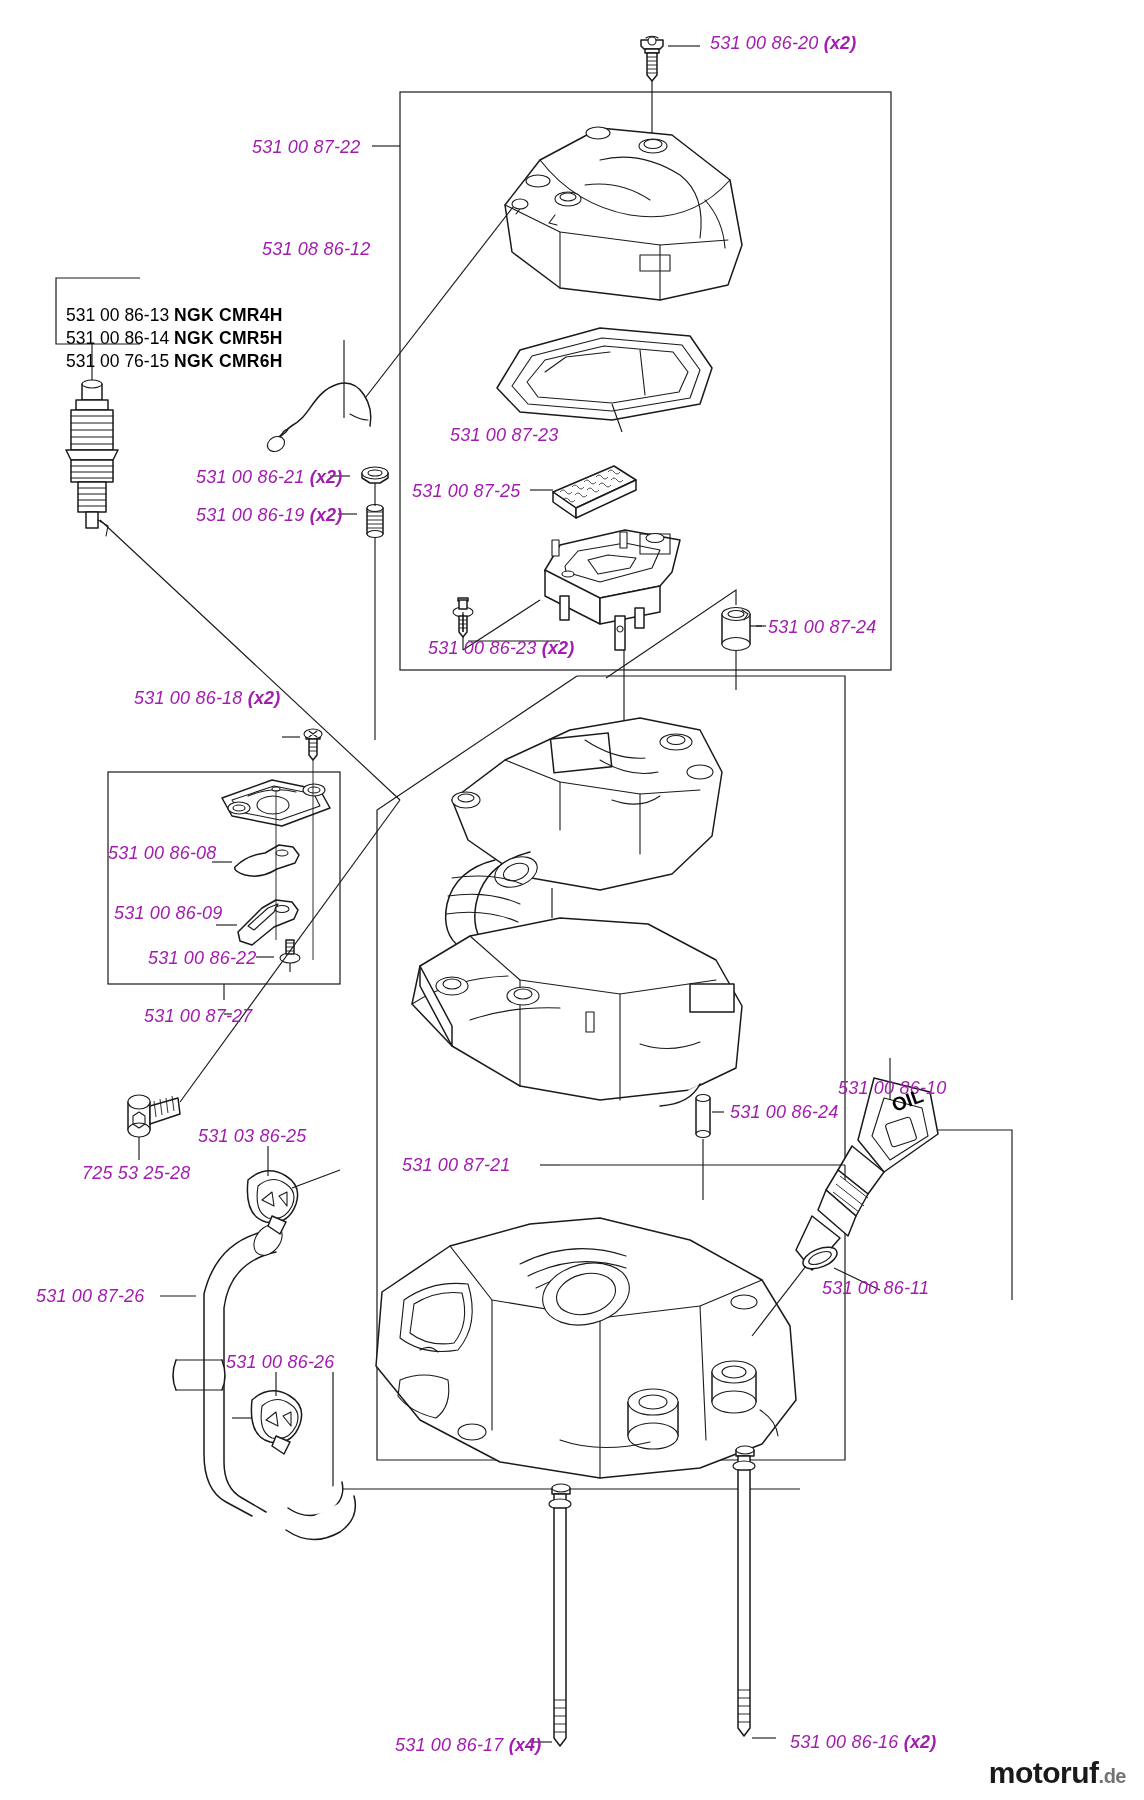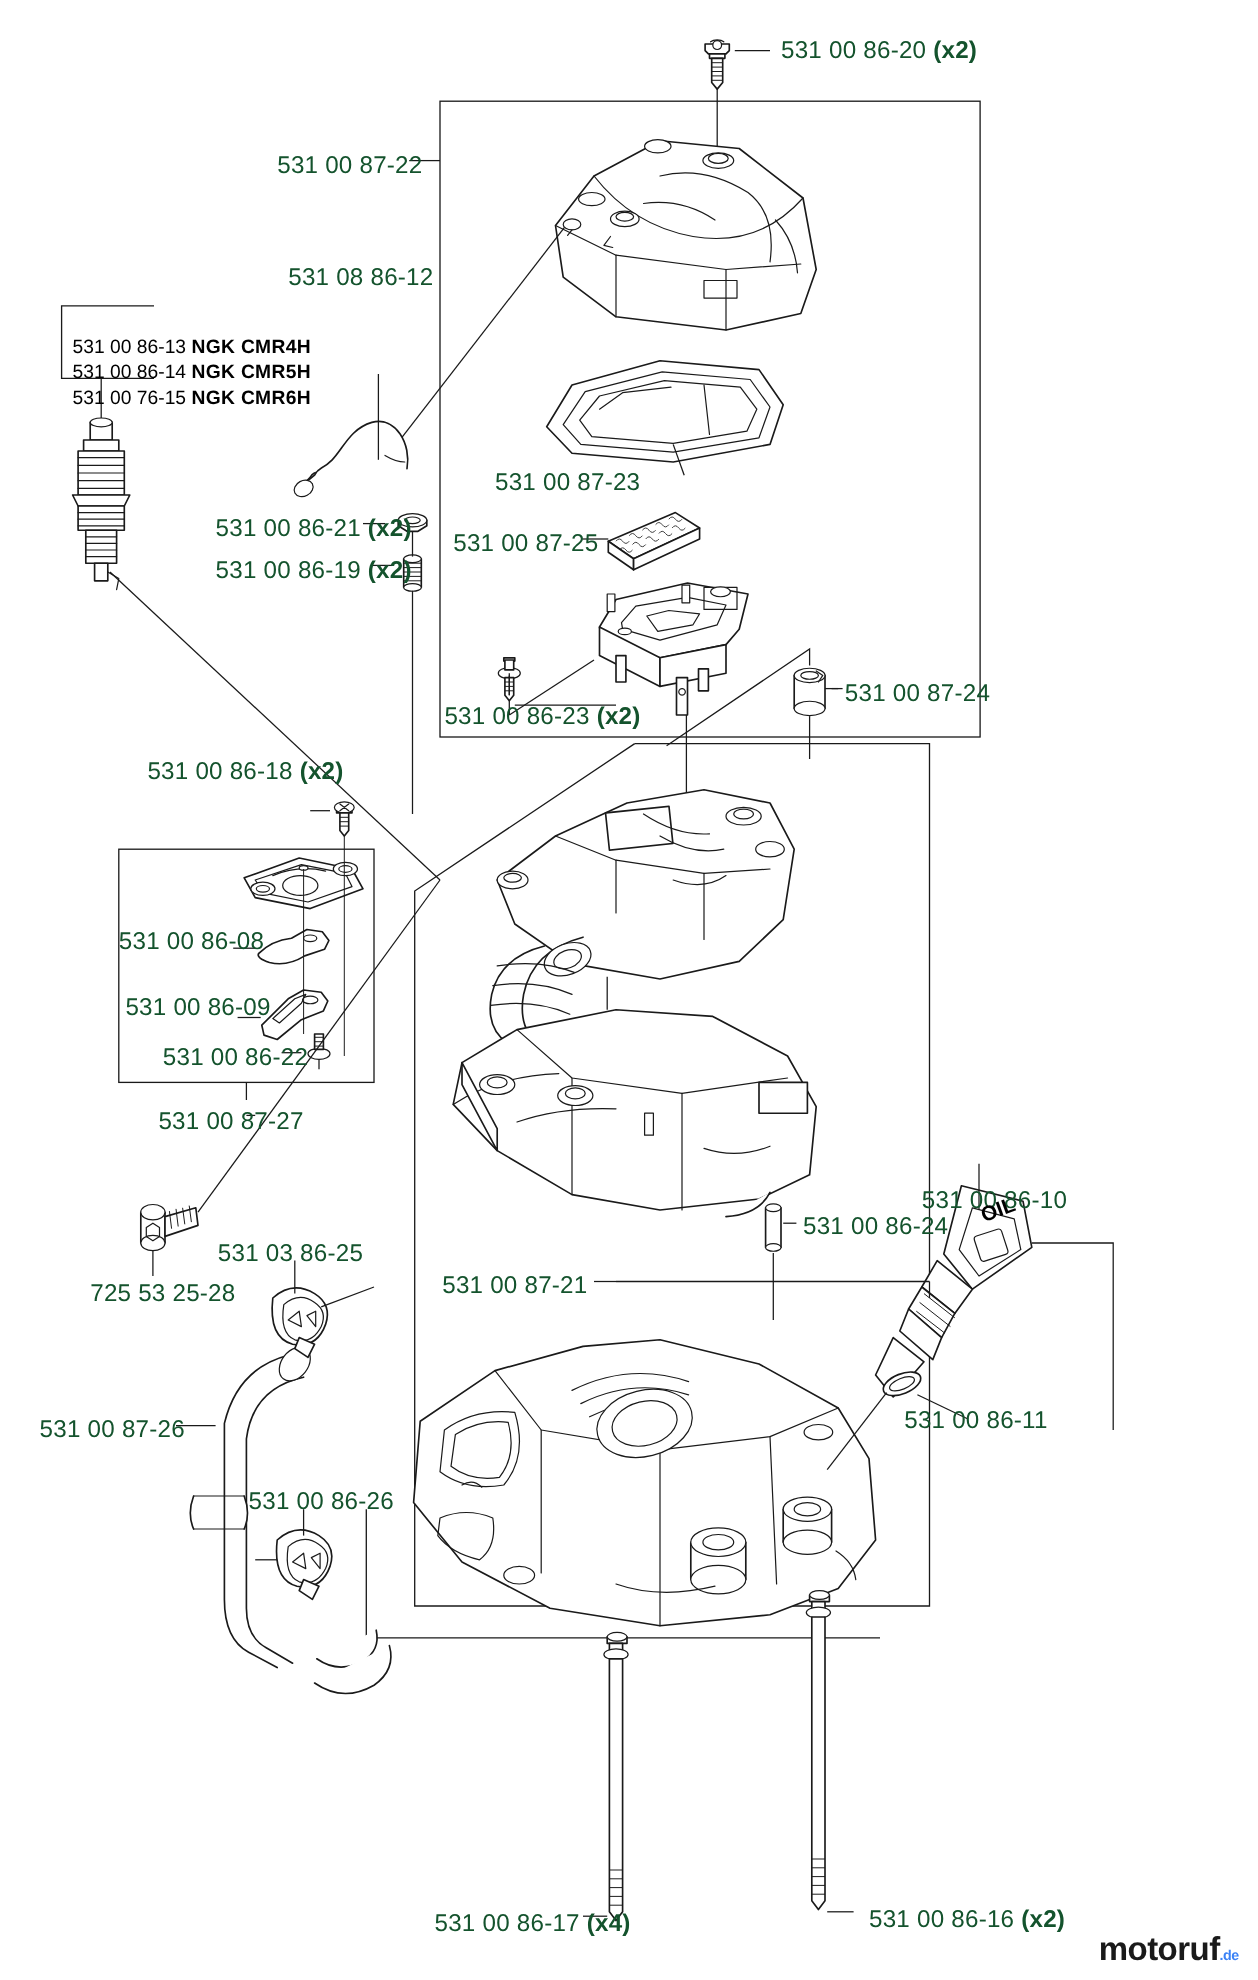--- a/index.html
+++ b/index.html
@@ -1,28 +1,28 @@
 <!DOCTYPE html>
 <html><head>
 <meta charset="utf-8">
 <style>
   html,body{margin:0;padding:0;background:#fff;}
   body{width:1144px;height:1800px;position:relative;
        font-family:"Liberation Sans", sans-serif;color:#000;overflow:hidden;}
   #sheet{position:absolute;inset:0;}
   svg.layer{position:absolute;left:0;top:0;width:1144px;height:1800px;}
-  .lbl{position:absolute;font-size:22px;letter-spacing:.2px;white-space:nowrap;
-       color:#14532d;line-height:1.18;}
+  .lbl{position:absolute;font-size:18px;letter-spacing:.2px;white-space:nowrap;
+       color:#a21caf;line-height:1.18;font-style:italic;}
   .lbl .qty{font-weight:bold;}
   .multi{position:absolute;font-size:17.5px;line-height:1.32;white-space:nowrap;}
   .multi .pn{font-weight:normal;}
   .multi .ngk{font-weight:bold;letter-spacing:.3px;}
   .wm{position:absolute;right:18px;bottom:10px;font-size:30px;font-weight:bold;
       font-family:"Liberation Sans", sans-serif;color:#1a1a1a;letter-spacing:-.5px;}
-  .wm .de{color:#3b82f6;font-size:13px;font-weight:bold;}
+  .wm .de{color:#737373;font-size:20px;font-weight:bold;}
 </style>
 </head>
 <body>
 
 <div id="sheet">
 
   <svg class="layer" viewBox="0 0 1144 1800" xmlns="http://www.w3.org/2000/svg">
     <defs>
       <style>
         .s  {fill:none;stroke:#1a1a1a;stroke-width:1.5;stroke-linecap:round;stroke-linejoin:round;}
@@ -464,21 +464,21 @@
   </div>
 
   <div class="lbl" style="left:450px;top:425px;">
     <span>531 00 87-23</span>
   </div>
 
   <div class="lbl" style="left:412px;top:481px;">
     <span>531 00 87-25</span>
   </div>
 
-  <div class="lbl" style="left:404px;top:638px;">
+  <div class="lbl" style="left:428px;top:638px;">
     <span>531 00 86-23</span> <span class="qty">(x2)</span>
   </div>
 
   <div class="lbl" style="left:768px;top:617px;">
     <span>531 00 87-24</span>
   </div>
 
   <div class="lbl" style="left:134px;top:688px;">
     <span>531 00 86-18</span> <span class="qty">(x2)</span>
   </div>

